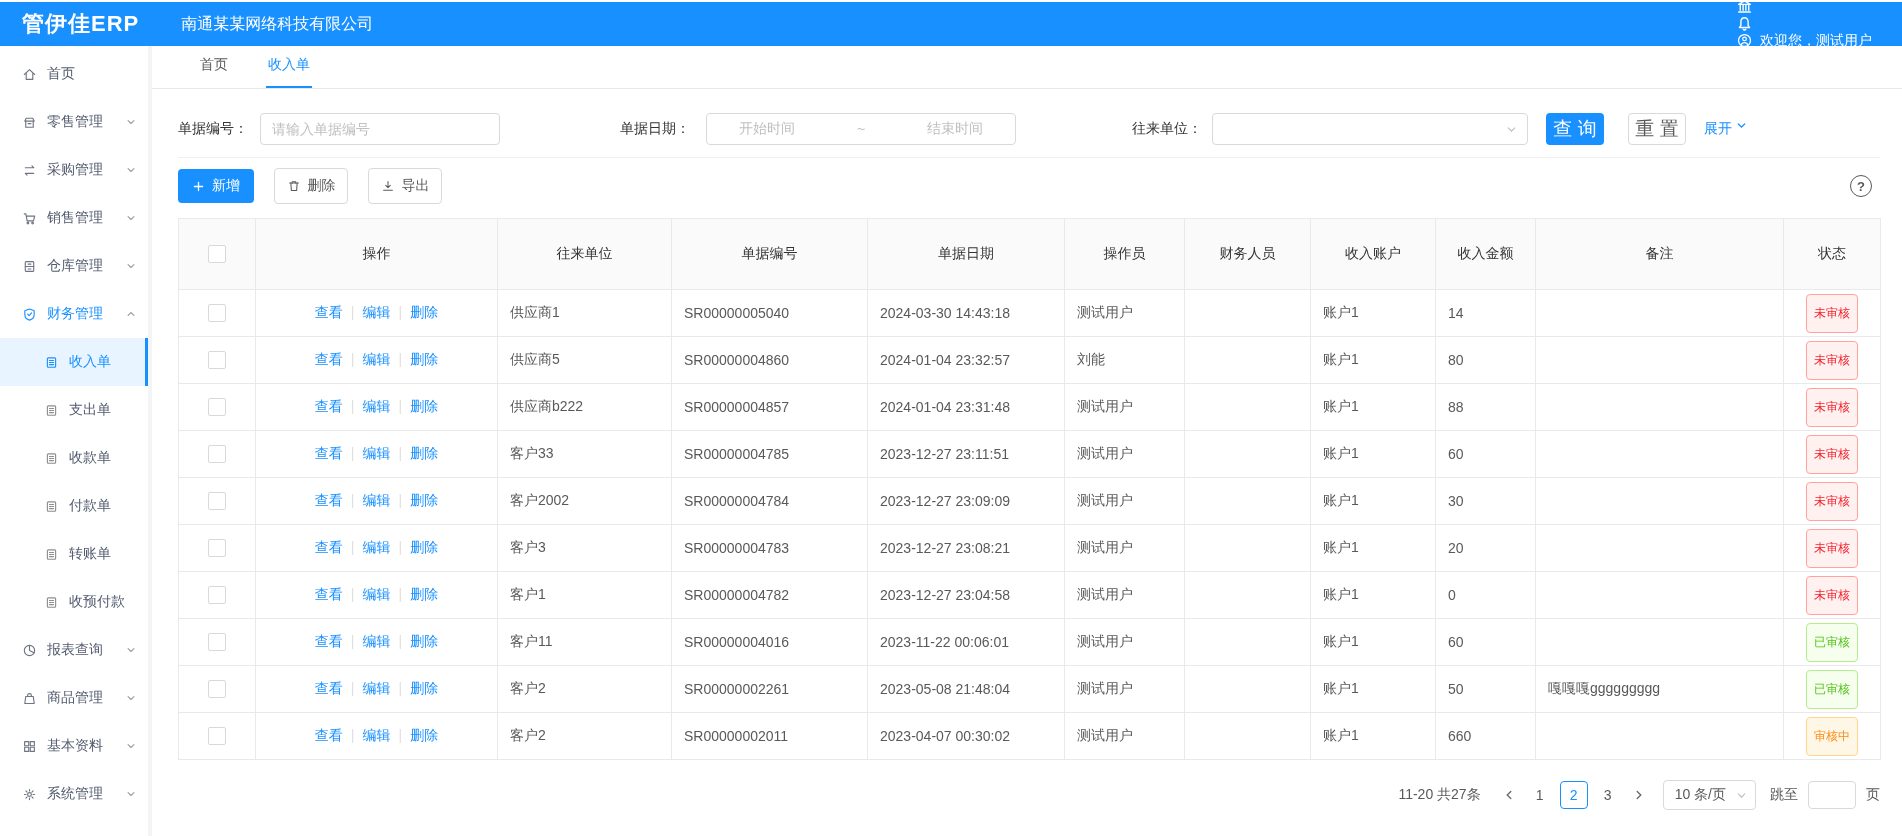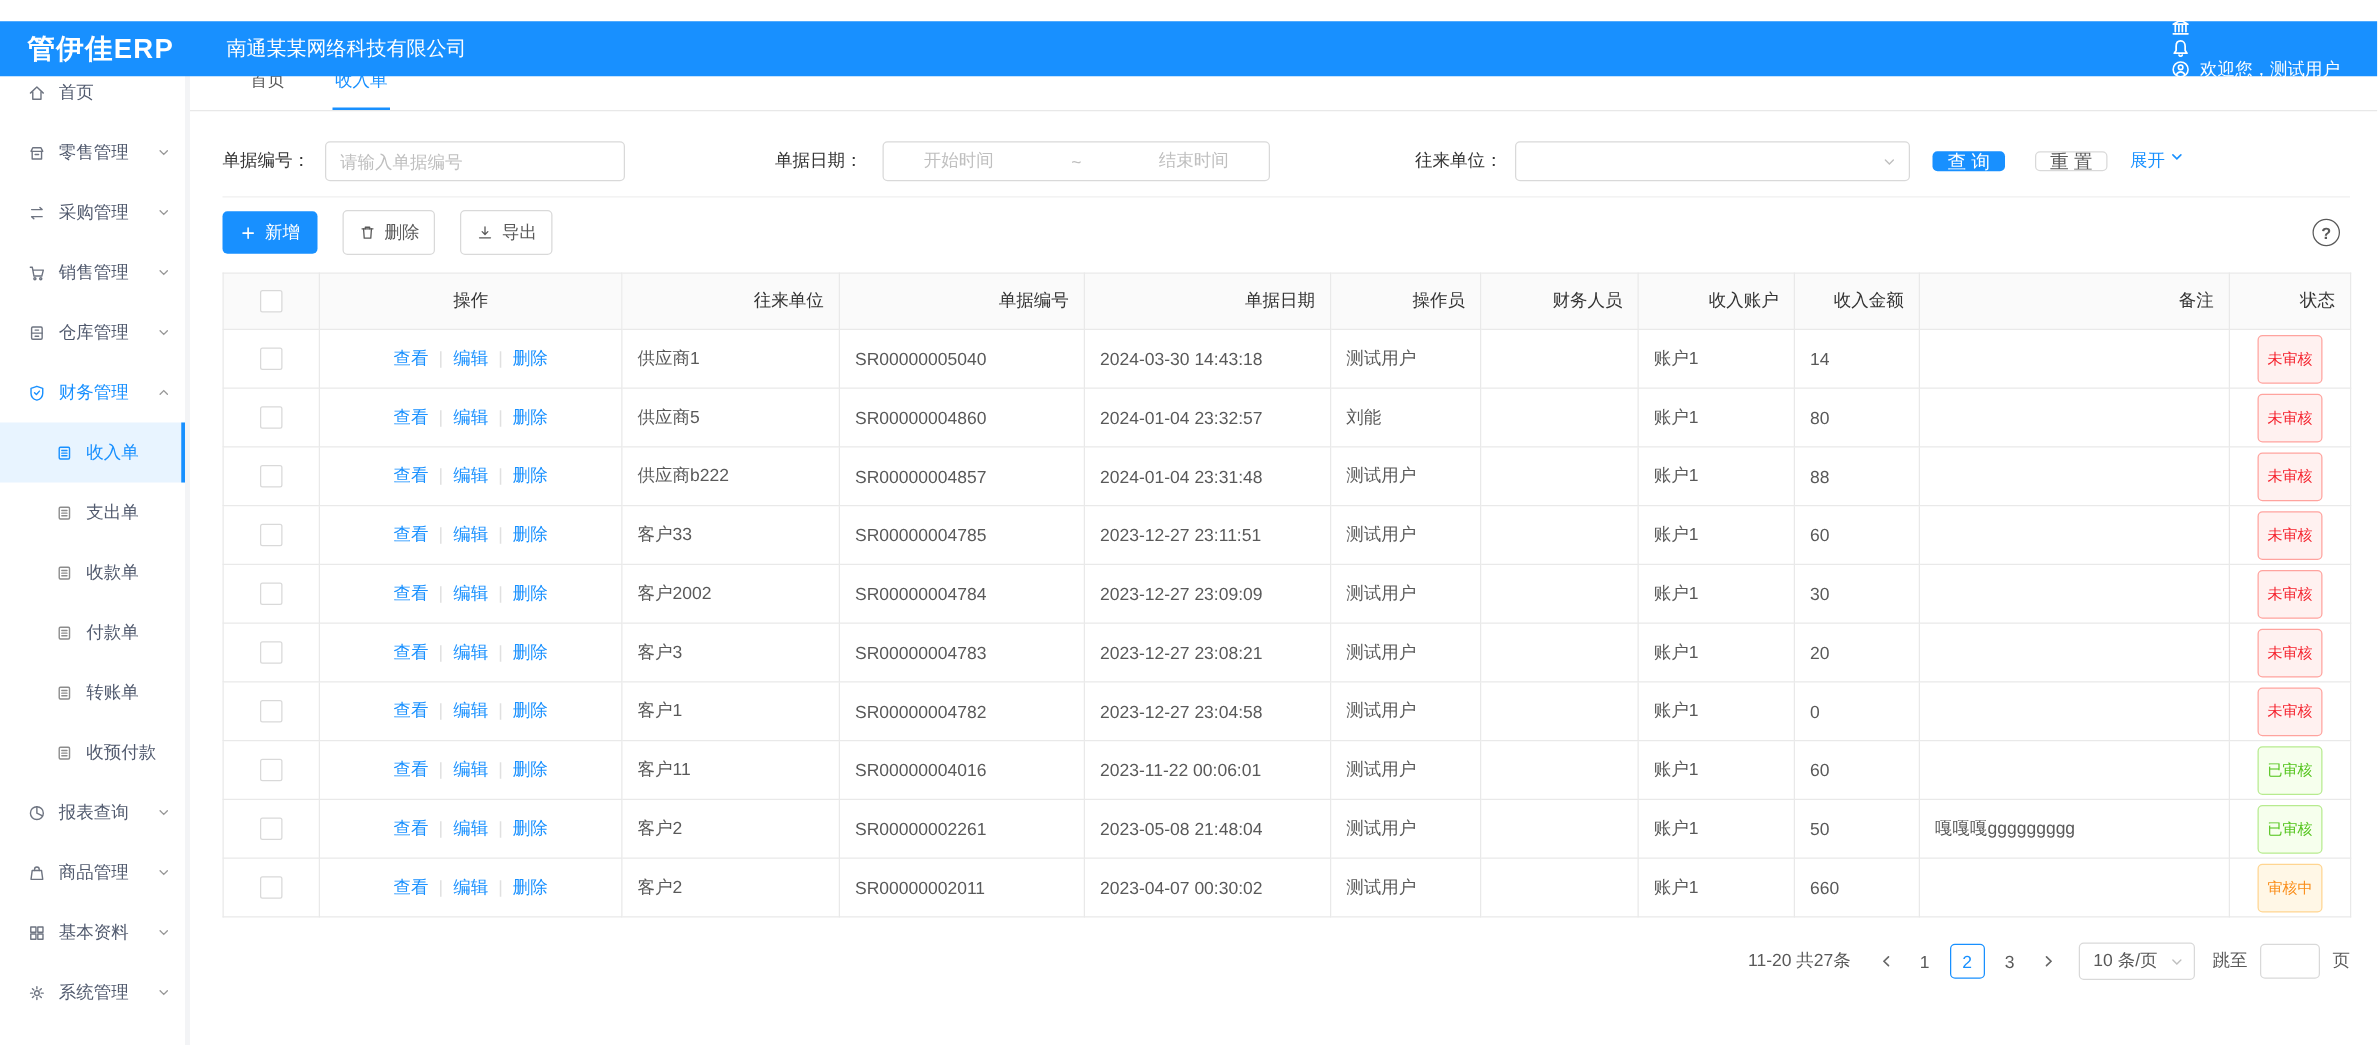--- a/index.html
+++ b/index.html
@@ -1,20 +1,20 @@
 <!DOCTYPE html>
 <html><head>
 <meta charset="utf-8">
 <style>
   html,body{margin:0;padding:0;background:#fff;}
   .app{position:relative;width:1902px;height:836px;background:#fff;overflow:hidden;
        font-family:"Liberation Sans","DejaVu Sans",sans-serif;}
 
   
-  .topbar{position:absolute;top:17px;left:0;right:0;height:44px;background:#1890ff;
+  .topbar{position:absolute;top:2px;left:0;right:0;height:44px;background:#1890ff;
           display:flex;align-items:center;color:#fff;z-index:5;}
   .logo{font-size:22px;font-weight:bold;margin-left:22px;letter-spacing:1px;}
   .company{font-size:16px;margin-left:42px;}
   .topbar-right{margin-left:auto;display:flex;align-items:flex-start;margin-right:30px;font-size:14px;flex-direction:column;}
   .tb-icon{display:flex;margin-left:36px;cursor:pointer;}
   .tb-group{display:flex;align-items:center;gap:7px;margin-left:36px;cursor:pointer;}
   .topbar svg{stroke:#fff;}
 
   
   .sidebar{position:absolute;top:44px;left:0;width:152px;bottom:0;background:#fff;
@@ -50,42 +50,42 @@
        font-family:"Liberation Sans","DejaVu Sans",sans-serif;}
   .txt::placeholder{color:#bfbfbf;}
   .lbl-date{margin-left:120px;}
   .daterange{box-sizing:border-box;width:310px;height:32px;border:1px solid #d9d9d9;border-radius:4px;
              display:flex;align-items:center;color:#bfbfbf;margin-left:16px;gap:30px;}
   .daterange .d-cell{flex:1;text-align:center;}
   .lbl-partner{margin-left:116px;}
   .selectbox{box-sizing:border-box;width:316px;height:32px;border:1px solid #d9d9d9;border-radius:4px;
              display:flex;align-items:center;justify-content:flex-end;padding:0 10px;color:#bfbfbf;
              margin-left:10px;cursor:pointer;}
-  .btn{box-sizing:border-box;height:16px;border-radius:4px;display:flex;align-items:center;
-       justify-content:center;font-size:15px;cursor:pointer;white-space:nowrap;}
+  .btn{box-sizing:border-box;height:32px;border-radius:4px;display:flex;align-items:center;
+       justify-content:center;font-size:19px;cursor:pointer;white-space:nowrap;}
   .btn-search{width:58px;background:#1890ff;color:#fff;margin-left:18px;}
   .btn-reset{width:58px;background:#fff;border:1px solid #d9d9d9;color:#595959;margin-left:24px;}
   .expand-link{margin-left:18px;color:#1890ff;display:flex;align-items:flex-start;gap:4px;cursor:pointer;}
 
   
   .toolbar{display:flex;align-items:center;margin-top:10px;}
   .btn-add{width:76px;height:34px;background:#1890ff;color:#fff;border-radius:4px;display:flex;
            align-items:center;justify-content:center;gap:7px;font-size:14px;cursor:pointer;}
   .btn-plain{width:72px;height:34px;background:#fff;border:1px solid #d9d9d9;color:#595959;
              border-radius:4px;display:flex;align-items:center;justify-content:center;gap:7px;
              font-size:14px;margin-left:20px;cursor:pointer;}
   .btn-plain svg,.btn-add svg{stroke:currentColor;}
   .help{margin-left:auto;margin-right:8px;width:20px;height:20px;border:1.6px solid #595959;
         border-radius:50%;color:#595959;display:flex;align-items:center;justify-content:center;
         font-size:13px;font-weight:bold;cursor:pointer;}
 
   
   .grid{margin-top:14px;border-collapse:collapse;table-layout:fixed;width:1702px;}
   .grid th,.grid td{border:1px solid #e9e9e9;font-size:14px;overflow:hidden;white-space:nowrap;}
-  .grid th{height:38px;background:#fafafa;color:#333;font-weight:500;text-align:right;padding:3px 12px;}
+  .grid th{height:38px;background:#fafafa;color:#333;font-weight:500;text-align:center;padding:16px 12px;}
   .grid td{height:46px;color:#595959;padding:0 12px;}
   th.c-check,td.c-check{text-align:center;padding:0;}
   th.c-actions,td.c-actions{text-align:center;padding:0;}
   td.c-status{text-align:center;}
   .checkbox{display:inline-block;width:16px;height:16px;border:1px solid #d9d9d9;border-radius:2px;
             background:#fff;vertical-align:middle;cursor:pointer;}
   .lnk{color:#1890ff;cursor:pointer;}
   .sep{color:#e0e0e0;margin:0 8px;}
   .badge{display:inline-block;padding:10px 7px;border-radius:4px;font-size:12px;border:1px solid;}
   .badge.red{color:#f5222d;border-color:#ffa39e;background:#fff1f0;}

